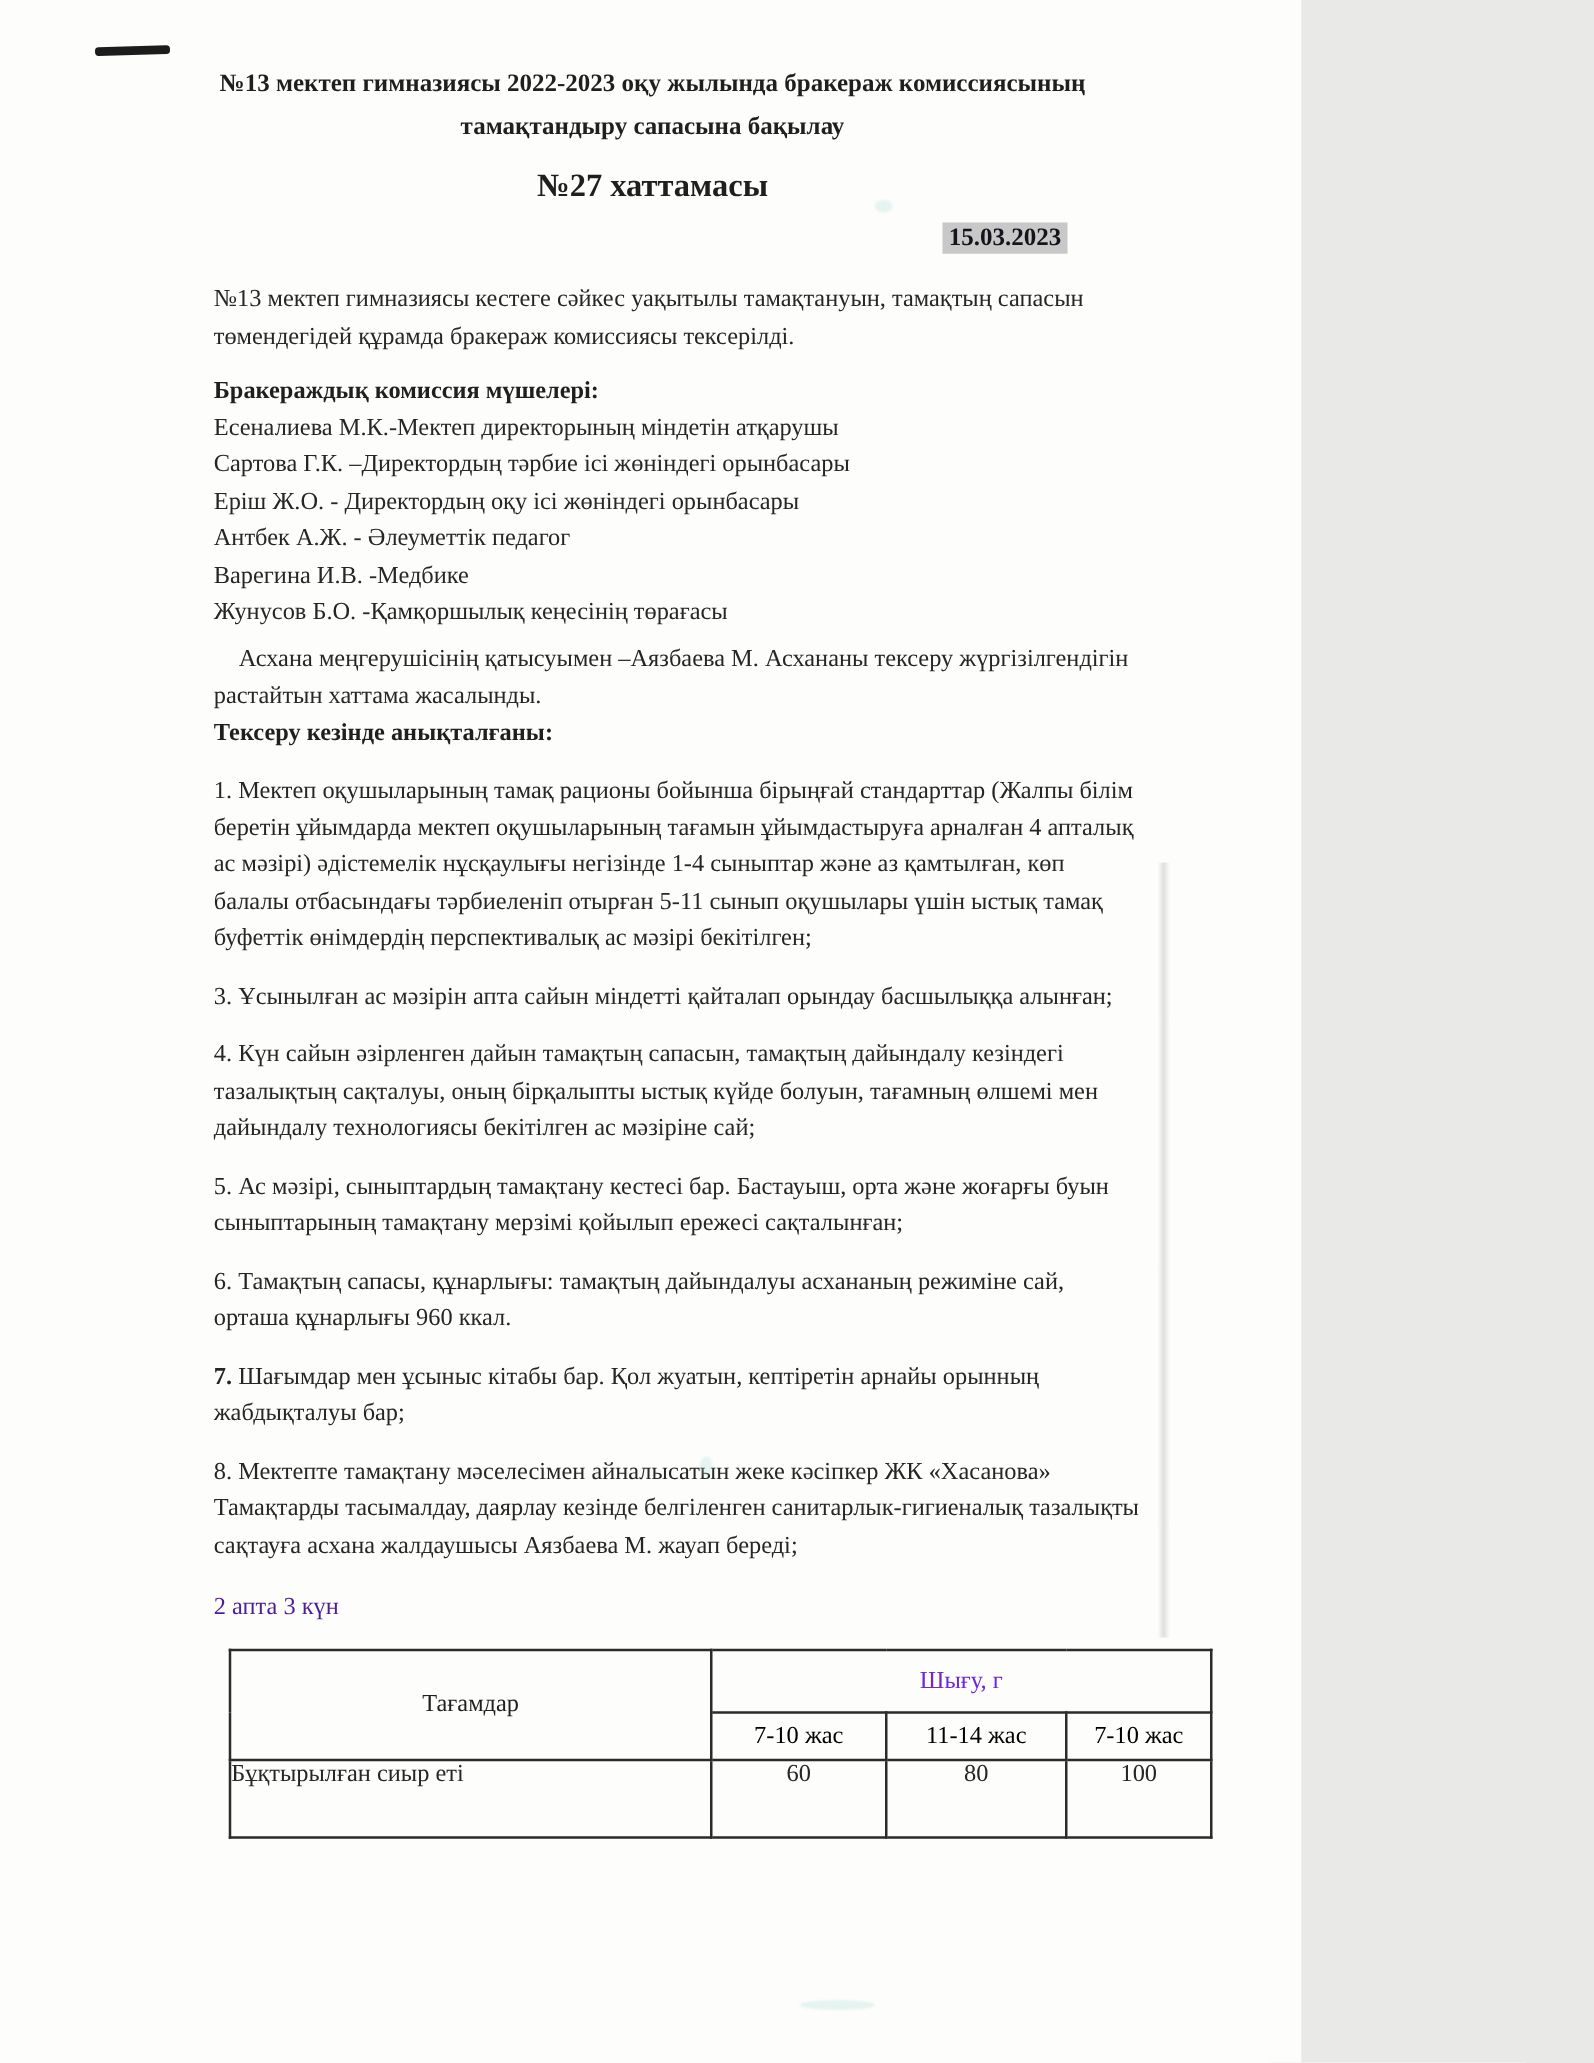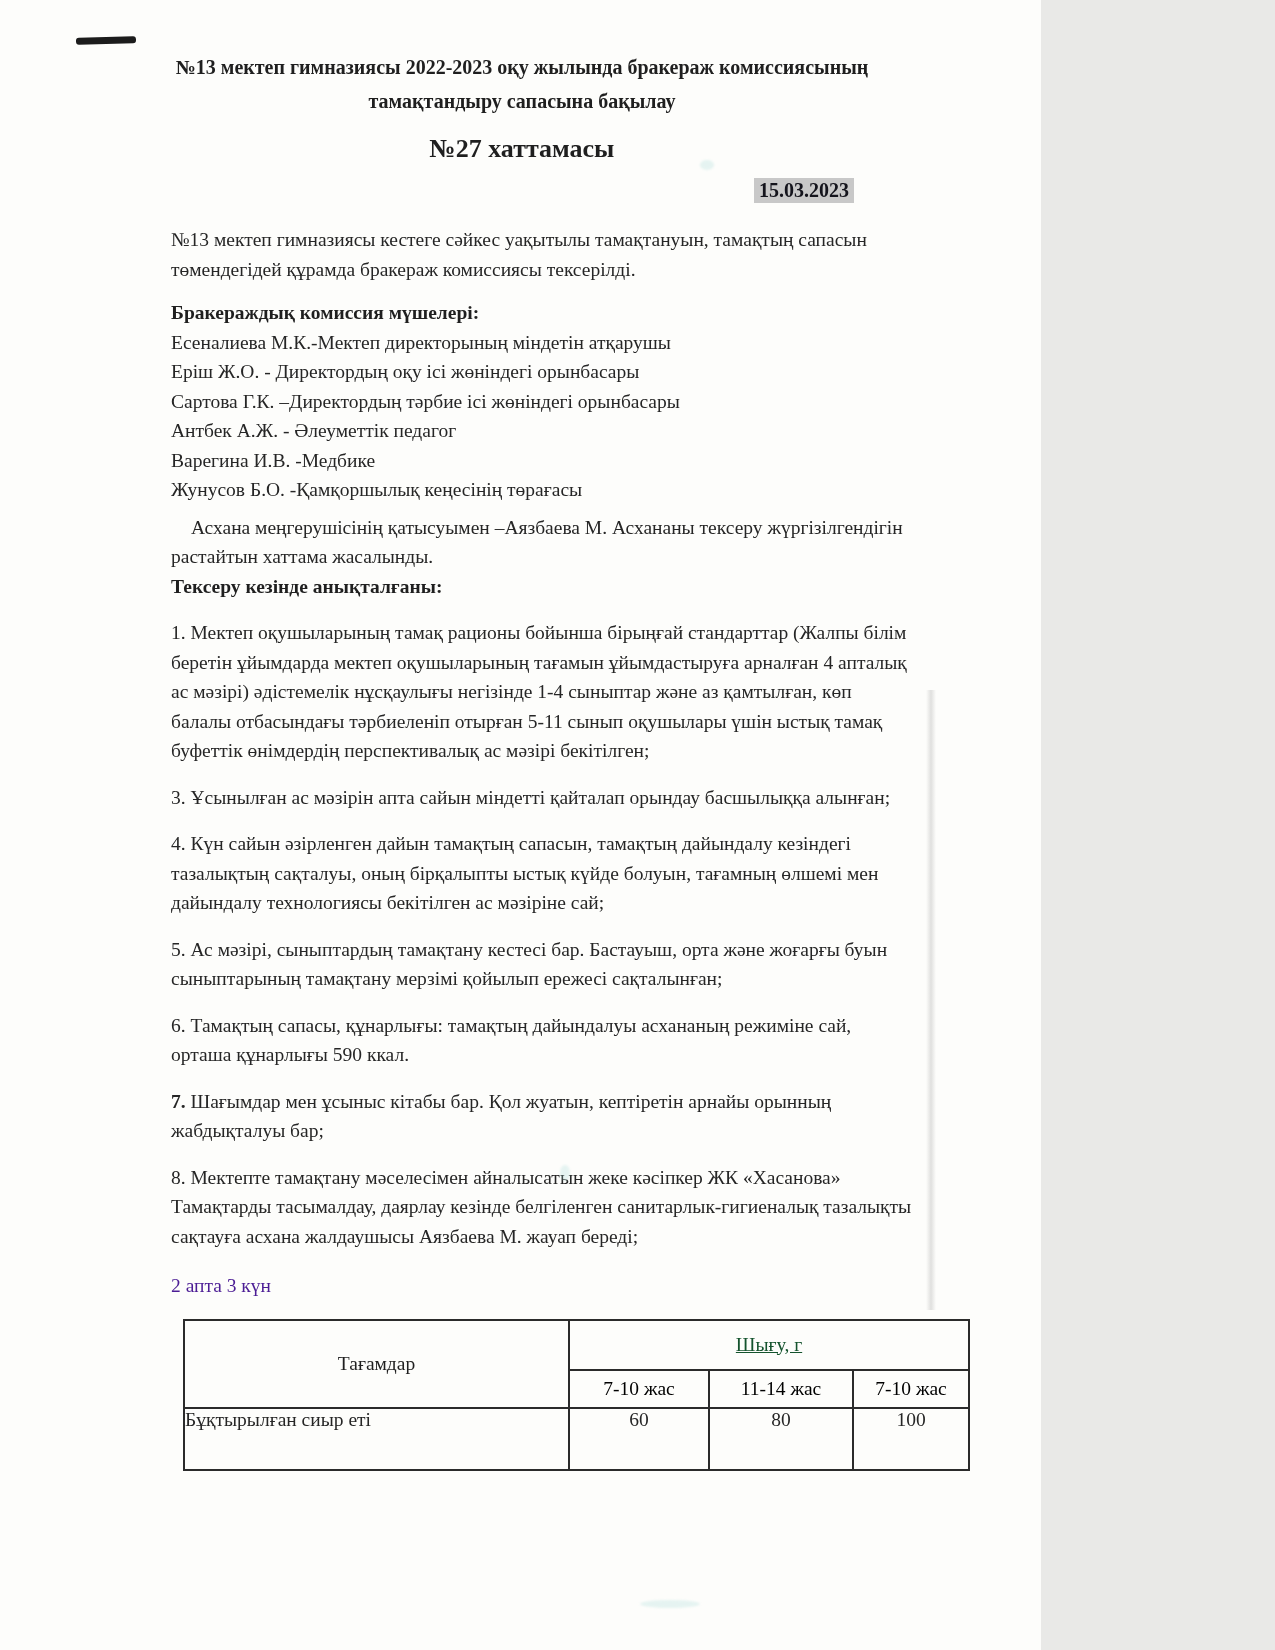--- a/index.html
+++ b/index.html
@@ -88,21 +88,21 @@
   .col-dish{width:385px;}
   .col-a1{width:140px;}
   .col-a2{width:144px;}
   .col-a3{width:116px;}
   td.dish-head{
     text-align:center;vertical-align:middle;height:86px;
     font-weight:bold;color:#1f1f1f;
   }
   td.group-head{
     text-align:center;vertical-align:middle;height:48px;
-    font-weight:bold;color:#14532d;text-decoration:underline;
+    font-weight:bold;color:#6d28d9;
   }
   td.age-head{
     text-align:center;vertical-align:middle;height:36px;
     font-weight:bold;color:#000000;
   }
   td.dish-cell{
     vertical-align:top;height:60px;padding:6px 4px 0 12px;
   }
   td.val-cell{
     vertical-align:top;text-align:center;padding-top:6px;
@@ -129,41 +129,41 @@
   <div class="date-row">
     <span class="date-badge" id="date-badge" style="background: rgb(200, 200, 200);">15.03.2023</span>
   </div>
 
   <p class="body-text para">№13 мектеп гимназиясы кестеге сәйкес уақытылы тамақтануын, тамақтың сапасын төмендегідей құрамда бракераж комиссиясы тексерілді.</p>
 
   <p class="body-text bold heading">Бракераждық комиссия мүшелері:</p>
 
   <div class="body-text members">
     <div>Есеналиева М.К.-Мектеп директорының міндетін атқарушы</div>
+    <div>Сартова Г.К. –Директордың тәрбие ісі жөніндегі орынбасары</div>
     <div>Еріш Ж.О. -  Директордың оқу ісі жөніндегі орынбасары</div>
-    <div>Сартова Г.К. –Директордың тәрбие ісі жөніндегі орынбасары</div>
     <div>Антбек А.Ж. - Әлеуметтік педагог</div>
     <div>Варегина И.В. -Медбике</div>
     <div>Жунусов Б.О. -Қамқоршылық кеңесінің төрағасы</div>
   </div>
 
   <p class="body-text note"><span class="first-line-indent"></span><span>Асхана меңгерушісінің қатысуымен –Аязбаева М. Асхананы тексеру жүргізілгендігін растайтын хаттама жасалынды.</span></p>
 
 
   <p class="body-text bold">Тексеру кезінде анықталғаны:</p>
 
   <p class="body-text item"><span>1.</span><span> Мектеп оқушыларының тамақ рационы бойынша бірыңғай стандарттар (Жалпы білім беретін ұйымдарда мектеп оқушыларының тағамын ұйымдастыруға арналған 4 апталық ас мәзірі) әдістемелік нұсқаулығы негізінде 1-4 сыныптар және аз қамтылған, көп балалы отбасындағы тәрбиеленіп отырған 5-11 сынып оқушылары үшін ыстық тамақ буфеттік өнімдердің перспективалық ас мәзірі бекітілген;</span></p>
 
   <p class="body-text item"><span>3.</span><span> Ұсынылған ас мәзірін апта сайын міндетті қайталап орындау басшылыққа алынған;</span></p>
 
   <p class="body-text item"><span>4.</span><span> Күн сайын әзірленген дайын тамақтың сапасын, тамақтың дайындалу кезіндегі тазалықтың сақталуы, оның бірқалыпты ыстық күйде болуын, тағамның өлшемі мен дайындалу технологиясы бекітілген ас мәзіріне сай;</span></p>
 
   <p class="body-text item"><span>5.</span><span> Ас мәзірі, сыныптардың тамақтану кестесі бар. Бастауыш, орта және жоғарғы буын сыныптарының тамақтану мерзімі қойылып ережесі сақталынған;</span></p>
 
-  <p class="body-text item"><span>6.</span><span> Тамақтың сапасы, құнарлығы: тамақтың дайындалуы асхананың режиміне сай, орташа құнарлығы 590 ккал.</span></p>
+  <p class="body-text item"><span>6.</span><span> Тамақтың сапасы, құнарлығы: тамақтың дайындалуы асхананың режиміне сай, орташа құнарлығы 960 ккал.</span></p>
 
   <p class="body-text item"><span class="num-bold">7.</span><span> Шағымдар мен ұсыныс кітабы бар. Қол жуатын, кептіретін арнайы орынның жабдықталуы бар;</span></p>
 
   <p class="body-text item"><span>8.</span><span> Мектепте тамақтану мәселесімен айналысатын жеке  кәсіпкер ЖК «Хасанова» Тамақтарды тасымалдау, даярлау кезінде белгіленген санитарлык-гигиеналық тазалықты сақтауға асхана жалдаушысы Аязбаева М.  жауап береді;</span></p>
 
   <p class="body-text week-label">2 апта 3 күн</p>
 
   <table class="menu">
     <colgroup>
       <col class="col-dish">

